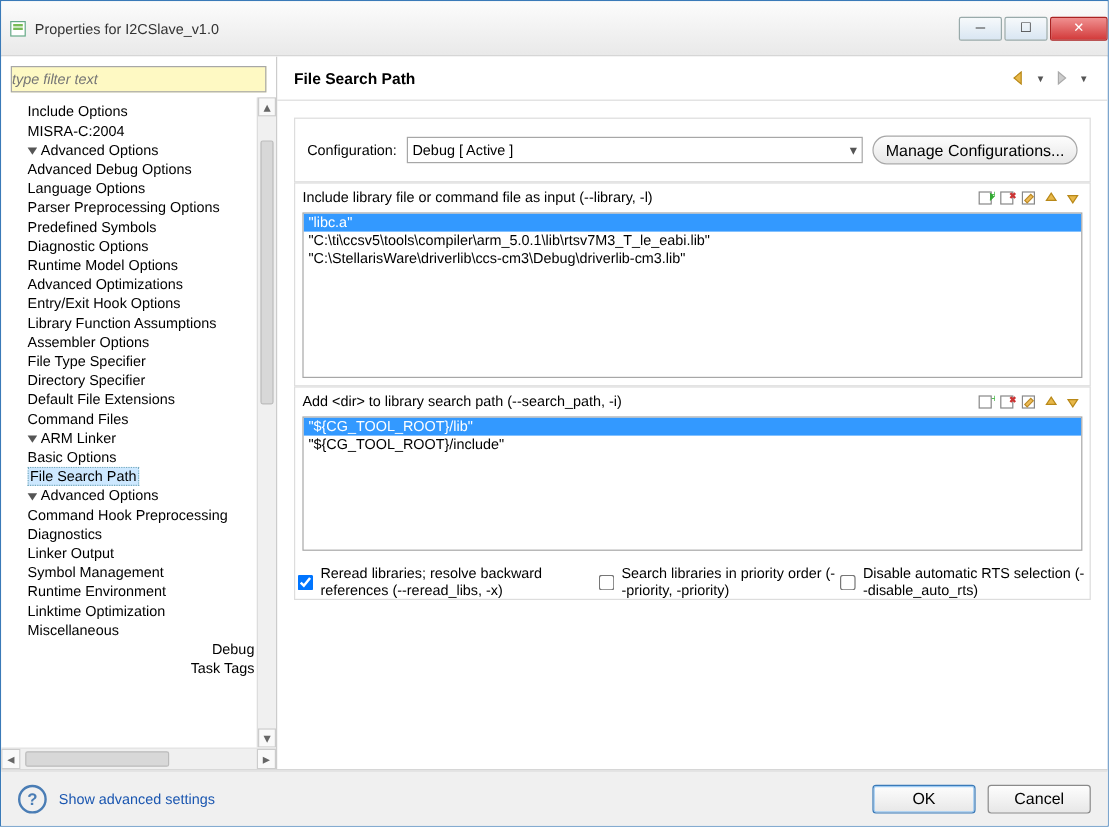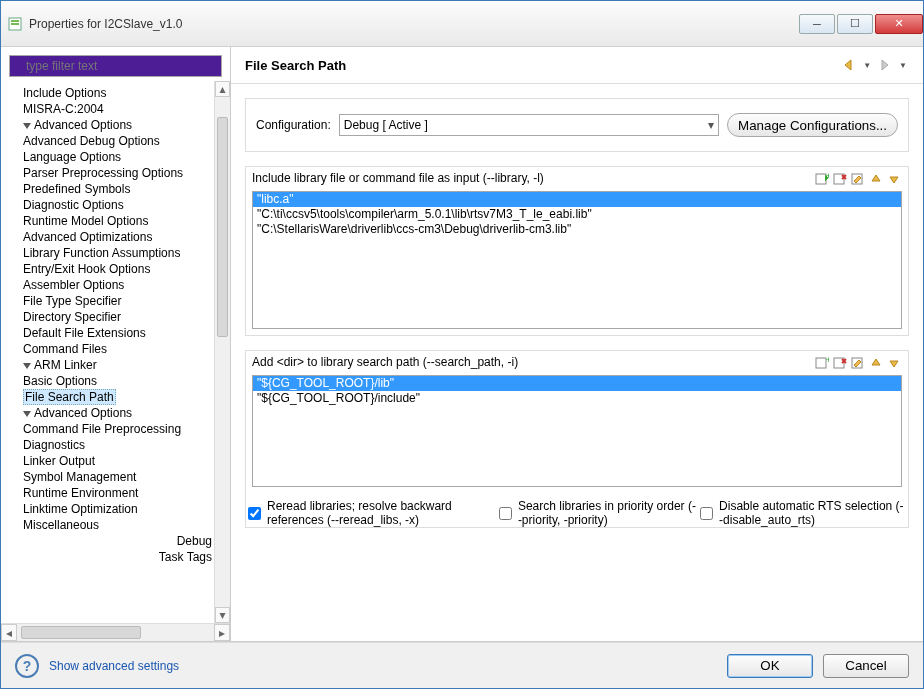--- a/index.html
+++ b/index.html
@@ -10,21 +10,21 @@
   .titlebar .title { flex:1; color:#333; }
   .winbtns { display:flex; gap:0; margin-right:-6px; }
   .winbtn { width:36px; height:20px; border:1px solid #9aa; background:linear-gradient(#f6f9fb,#d9e6f2); border-radius:2px; margin-left:2px; display:flex; align-items:center; justify-content:center; font-size:11px; color:#333;}
   .winbtn.close { background:linear-gradient(#f09090,#d23a3a); border-color:#a22; color:#fff; width:48px;}
   .winbtn.max { }
   .winbtn.min { }
   .content { flex:1; display:flex; flex-direction:column; background:#fff;}
   .topsplit { flex:1; display:flex; overflow:hidden; border-bottom:1px solid #ccc;}
   .leftpane { width:230px; display:flex; flex-direction:column; border-right:1px solid #ccc; position:relative; }
   .filterwrap { padding:8px 8px 4px 8px; }
-  .filter { width:100%; height:22px; border:1px solid #a7a7a7; padding:2px 16px; font-size:12px; color:#888; background:#4c1d95;}
+  .filter { width:100%; height:22px; border:1px solid #a7a7a7; padding:2px 0; font-size:12px; color:#888; font-style:italic; background:#fef9c3;}
   .treewrap { flex:1; overflow:hidden; position:relative; }
   .tree { position:absolute; inset:0 16px 0 0; overflow:hidden; padding:4px 0 4px 4px; white-space:nowrap;margin-left:16px; }
   .vscroll { position:absolute; right:0; top:0; bottom:0; width:16px; background:#f0f0f0; border-left:1px solid #ddd;}
   .vscroll .arrow { height:16px; display:flex; align-items:center; justify-content:center; color:#666; background:#f9f9f9; border:1px solid #ccc;}
   .vscroll .track { position:absolute; top:16px; bottom:16px; left:0; right:0;}
   .vscroll .thumb { position:absolute; left:2px; right:2px; top:20px; height:220px; background:#d8d8d8; border:1px solid #bbb; border-radius:2px;}
   .hscrollrow { height:18px; display:flex; align-items:stretch; border-top:1px solid #ddd;}
   .hscroll { flex:1; position:relative; background:#f0f0f0;}
   .hscroll .arrow { width:16px; display:flex; align-items:center; justify-content:center; color:#666; background:#f9f9f9; border:1px solid #ccc; position:absolute; top:0; bottom:0;}
   .hscroll .arrow.l{left:0;} .hscroll .arrow.r{right:0;}
@@ -34,21 +34,21 @@
   .tree .disc { display:inline-block; width:0; height:0; margin-right:3px; vertical-align:middle;}
   .tree .disc.open { border-left:4px solid transparent; border-right:4px solid transparent; border-top:6px solid #555;}
   .ind1{padding-left:55px;} .ind2{padding-left:70px;} .ind3{padding-left:85px;}
   .ind0a{padding-left:40px;text-align:right;}
   .rightpane { flex:1; display:flex; flex-direction:column; padding:0; overflow:hidden;}
   .rightheader { display:flex; align-items:center; padding:10px 14px 10px 14px; border-bottom:1px solid #ddd;}
   .rightheader h1 { font-size:13px; font-weight:bold; flex:1;}
   .navbtns { display:flex; align-items:center; gap:4px;}
   .navarrow { width:16px; height:16px; display:inline-flex; align-items:center; justify-content:center;}
   .navdd { font-size:8px; color:#555; padding:0 2px;}
-  .rightbody { flex:1; padding:14px 14px 8px 14px; display:flex; flex-direction:column; gap:14px; overflow:hidden;}
+  .rightbody { flex:1; padding:14px 14px 8px 14px; display:flex; flex-direction:column; overflow:hidden;}
   .configrow { border:1px solid #ddd; padding:14px 10px; display:flex; align-items:center; gap:8px;}
   .configrow label { }
   .configselect { flex:1; height:22px; border:1px solid #a7a7a7; background:#fff; padding:0 18px 0 4px; position:relative; display:flex; align-items:center;}
   .configselect::after { content:"▾"; position:absolute; right:4px; color:#555; }
   .mcbtn { height:24px; padding:0 10px; border:1px solid #a7a7a7; background:linear-gradient(#fdfdfd,#e7e7e7); border-radius:12px; }
   .listgroup { border:1px solid #ddd; padding:0; display:flex; flex-direction:column; }
   .listheader { display:flex; align-items:flex-start; padding:4px 6px 2px 6px;}
   .listheader .lbl { flex:1;}
   .iconbtn { width:16px; height:16px; margin-left:2px; display:inline-flex; align-items:center; justify-content:center;}
   .listbox { border:1px solid #a7a7a7; background:#fff; margin:2px 6px 6px 6px; flex:1; overflow:hidden;}
@@ -100,32 +100,32 @@
               <div class="item ind2">Include Options</div>
               <div class="item ind2">MISRA-C:2004</div>
               <div class="item ind2"><span class="disc open"></span>Advanced Options</div>
               <div class="item ind3">Advanced Debug Options</div>
               <div class="item ind3">Language Options</div>
               <div class="item ind3">Parser Preprocessing Options</div>
               <div class="item ind3">Predefined Symbols</div>
               <div class="item ind3">Diagnostic Options</div>
               <div class="item ind3">Runtime Model Options</div>
               <div class="item ind3">Advanced Optimizations</div>
+              <div class="item ind3">Entry/Exit Hook Options</div>
               <div class="item ind3">Library Function Assumptions</div>
-              <div class="item ind3">Entry/Exit Hook Options</div>
               <div class="item ind3">Assembler Options</div>
               <div class="item ind3">File Type Specifier</div>
               <div class="item ind3">Directory Specifier</div>
               <div class="item ind3">Default File Extensions</div>
               <div class="item ind3">Command Files</div>
               <div class="item ind1"><span class="disc open"></span>ARM Linker</div>
               <div class="item ind2">Basic Options</div>
               <div class="item ind2"><span class="sel">File Search Path</span></div>
               <div class="item ind2"><span class="disc open"></span>Advanced Options</div>
-              <div class="item ind3">Command File Preprocessing</div>
+              <div class="item ind3">Command Hook Preprocessing</div>
               <div class="item ind3">Diagnostics</div>
               <div class="item ind3">Linker Output</div>
               <div class="item ind3">Symbol Management</div>
               <div class="item ind3">Runtime Environment</div>
               <div class="item ind3">Linktime Optimization</div>
               <div class="item ind3">Miscellaneous</div>
               <div class="item ind0a">Debug</div>
               <div class="item ind0a">Task Tags</div>
             </div>
           <div class="vscroll">

